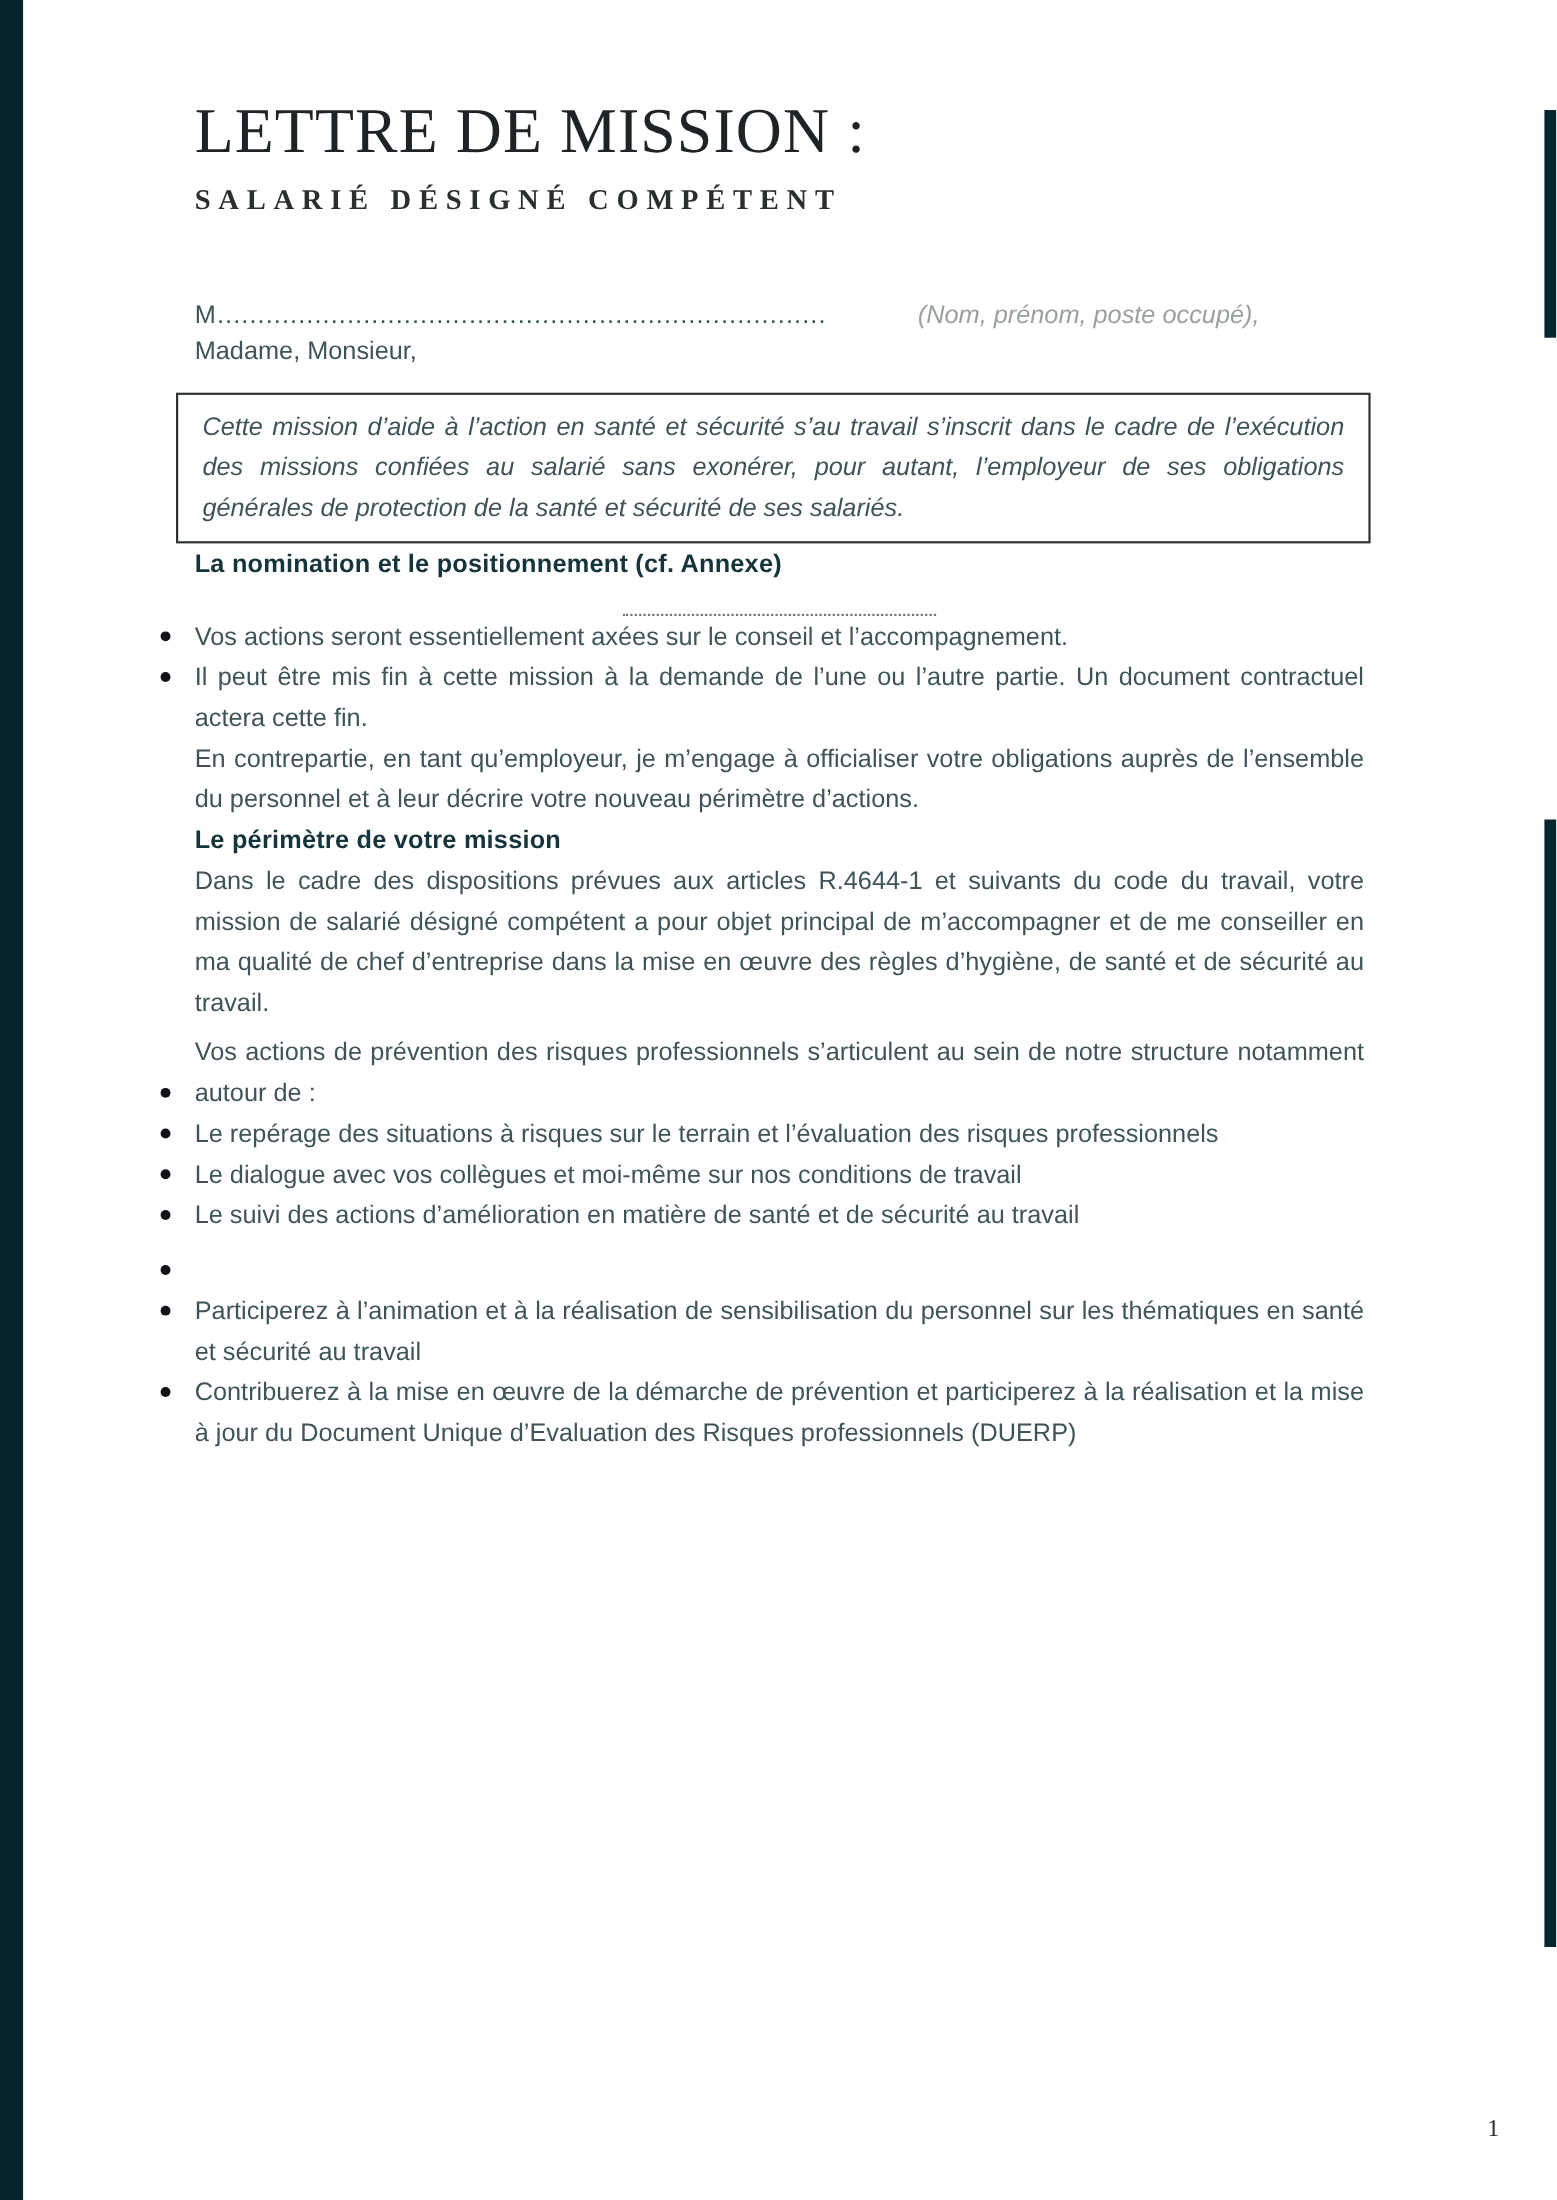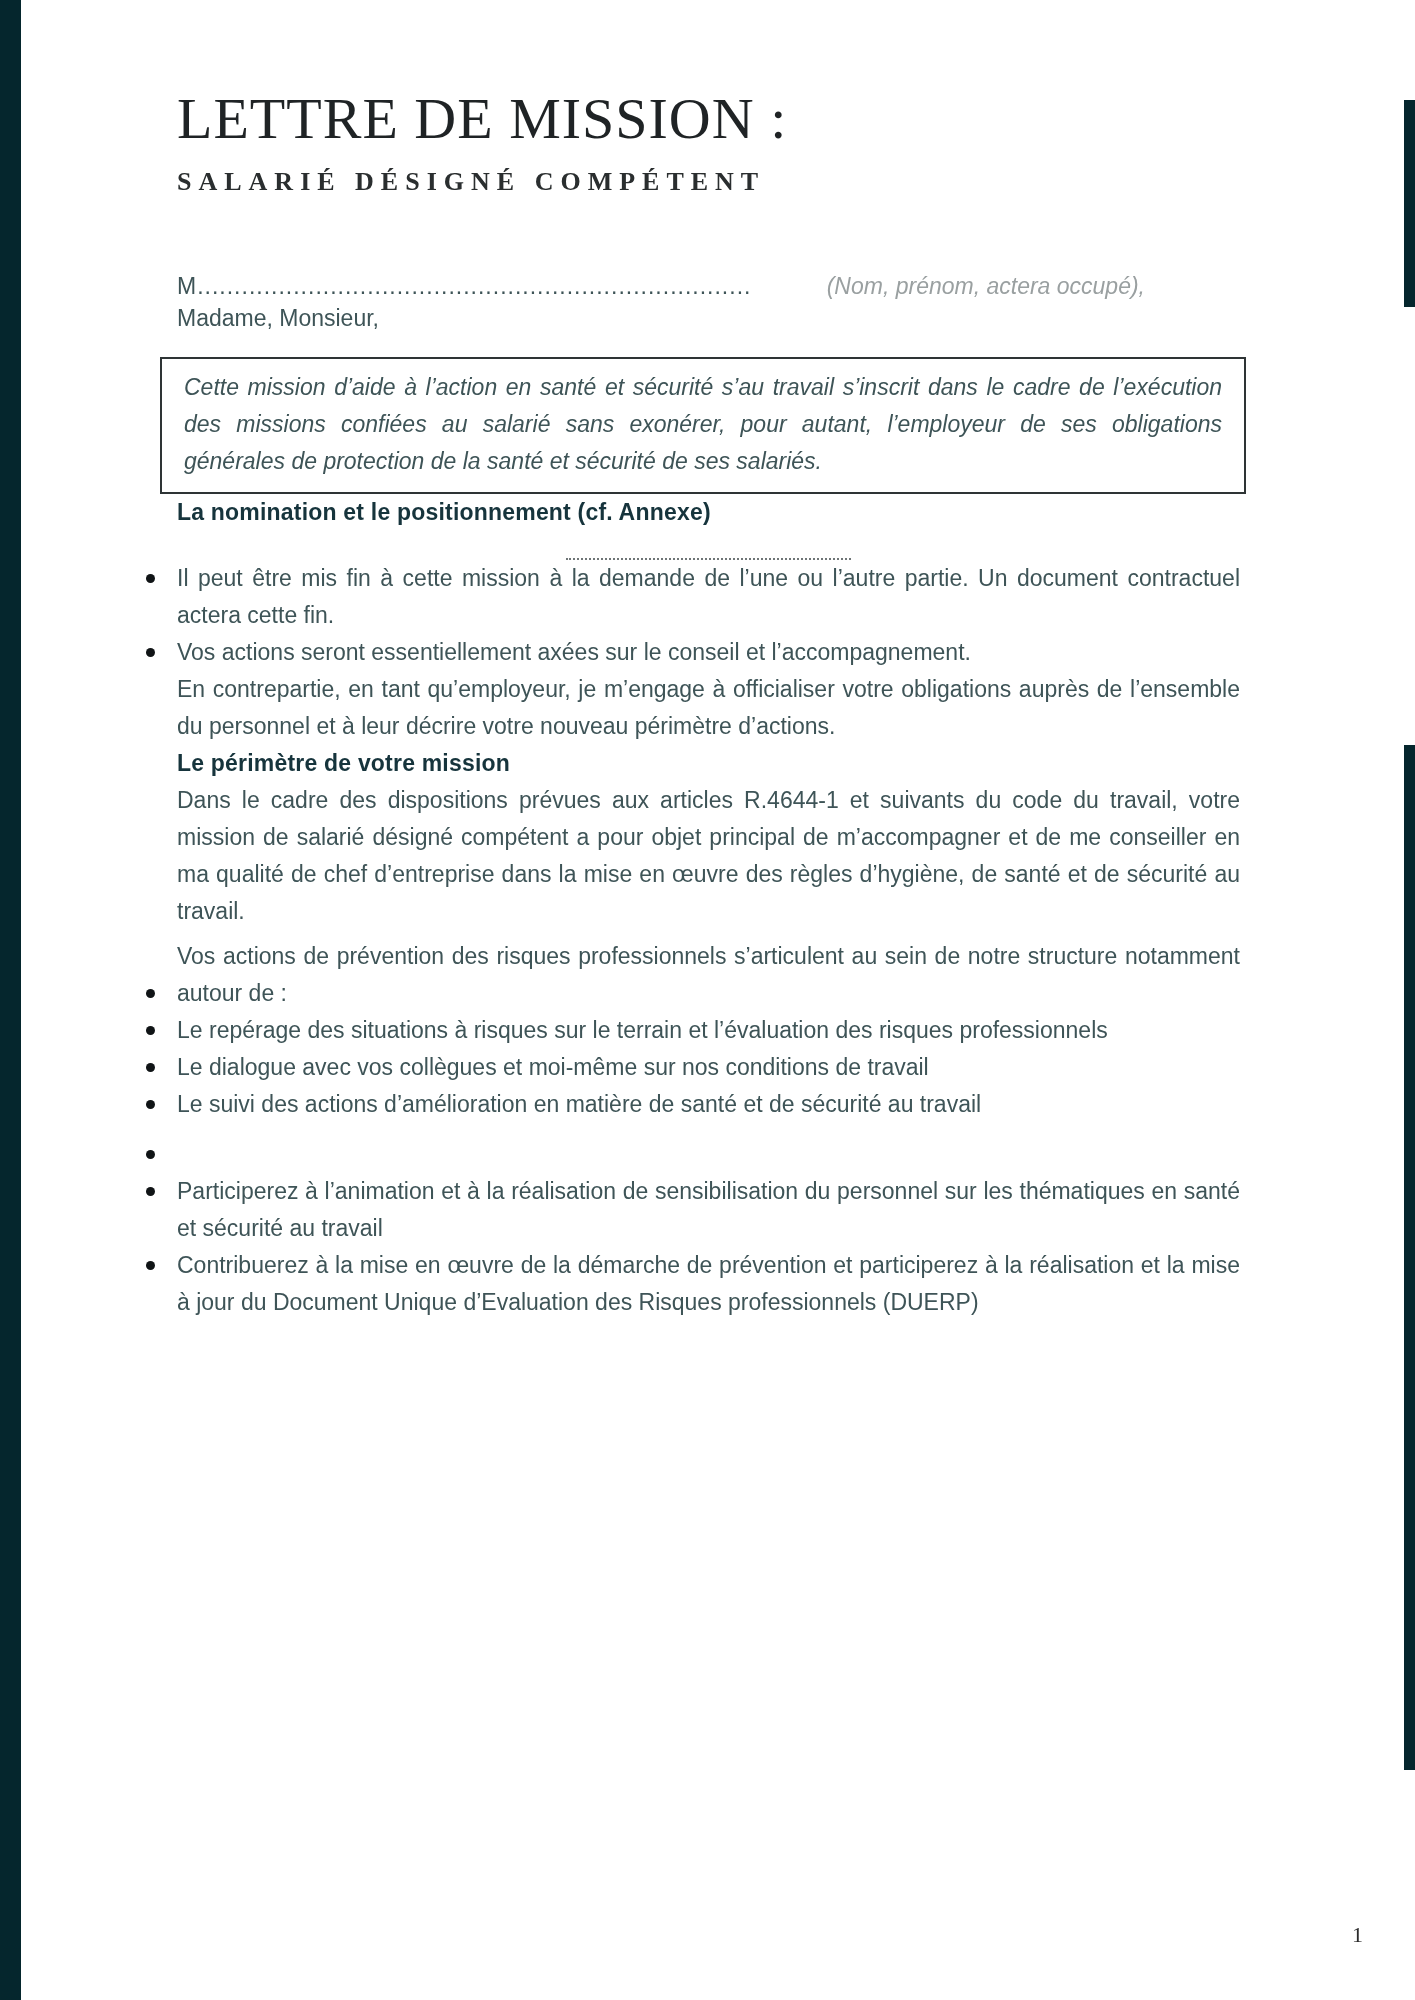--- a/index.html
+++ b/index.html
@@ -138,37 +138,37 @@
   <div class="edge-bar bar-right-top"></div>
   <div class="edge-bar bar-right-mid"></div>
 
   <div class="content">
 
     <h1 class="doc-title">LETTRE DE MISSION :</h1>
     <div class="doc-subtitle">SALARIÉ DÉSIGNÉ COMPÉTENT</div>
 
     <div class="name-row">
       <span class="name-fill">M...........................................................................</span>
-      <span class="name-hint">(Nom, prénom, actera occupé),</span>
+      <span class="name-hint">(Nom, prénom, poste occupé),</span>
     </div>
 
     <p class="body-text salutation">Madame, Monsieur,</p>
 
     <div class="intro-box">
       <p class="body-text">Cette mission d’aide à l’action en santé et sécurité s’au travail s’inscrit dans le cadre de l’exécution des missions confiées au salarié sans exonérer, pour autant, l’employeur de ses obligations générales de protection de la santé et sécurité de ses salariés.</p>
     </div>
 
     <h2 class="sec-heading h2-nomination">La nomination et le positionnement (cf. Annexe)</h2>
 
 
     <div class="fill-line"></div>
 
     <ul class="doc-list list-2">
+      <li>Vos actions seront essentiellement axées sur le conseil et l’accompagnement.</li>
       <li>Il peut être mis fin à cette mission à la demande de l’une ou l’autre partie. Un document contractuel actera cette fin.</li>
-      <li>Vos actions seront essentiellement axées sur le conseil et l’accompagnement.</li>
     </ul>
 
     <p class="body-text closing-para">En contrepartie, en tant qu’employeur, je m’engage à officialiser votre obligations auprès de l’ensemble du personnel et à leur décrire votre nouveau périmètre d’actions.</p>
 
     <h2 class="sec-heading h2-perimetre">Le périmètre de votre mission</h2>
 
     <p class="body-text para-cadre">Dans le cadre des dispositions prévues aux articles R.4644-1 et suivants du code du travail, votre mission de salarié désigné compétent a pour objet principal de m’accompagner et de me conseiller en ma qualité de chef d’entreprise dans la mise en œuvre des règles d’hygiène, de santé et de sécurité au travail.</p>
 
     <div class="hanging-bullet-para">
       <span class="line2-dot"></span>

